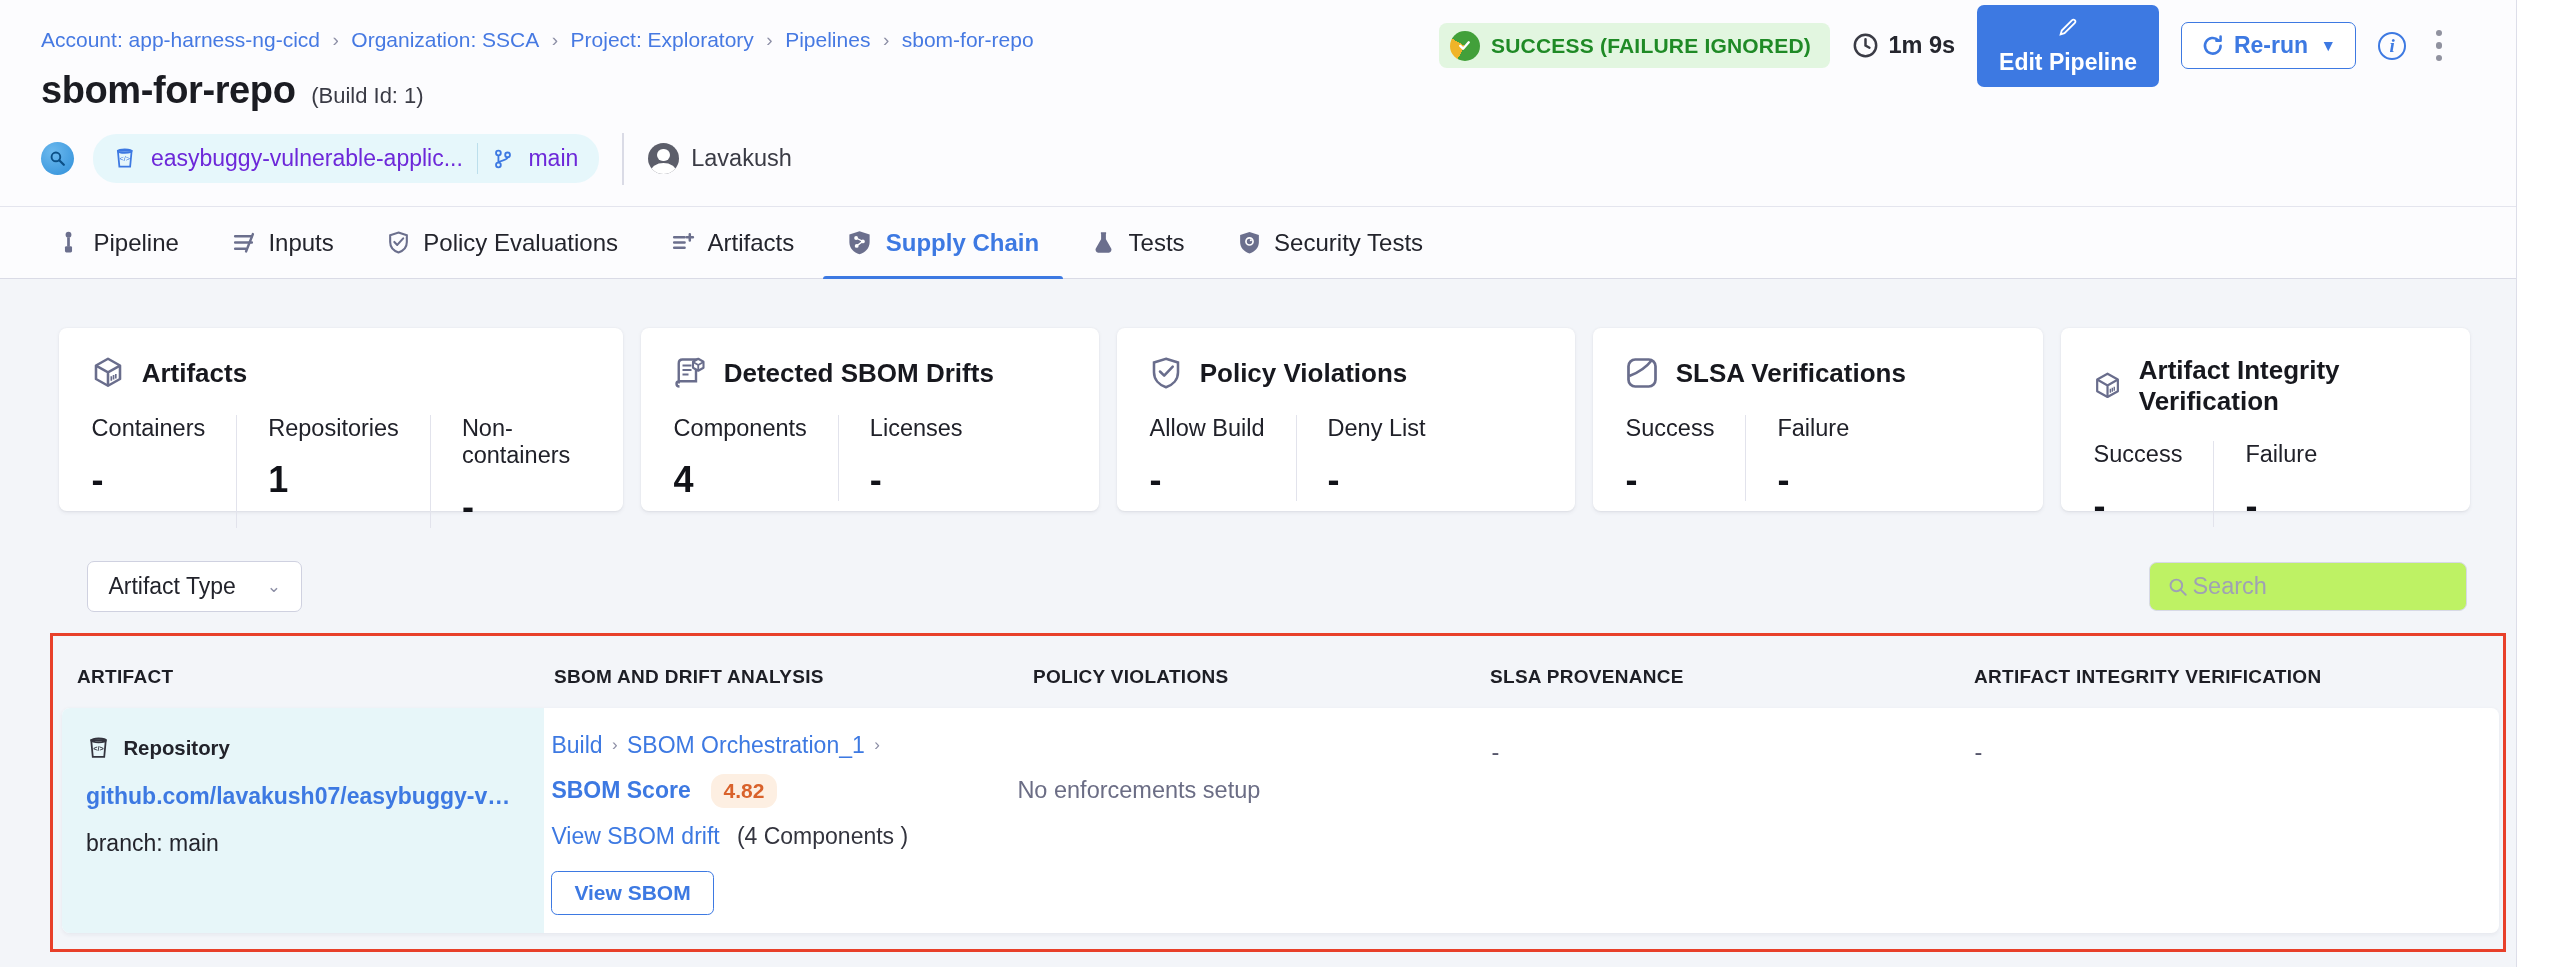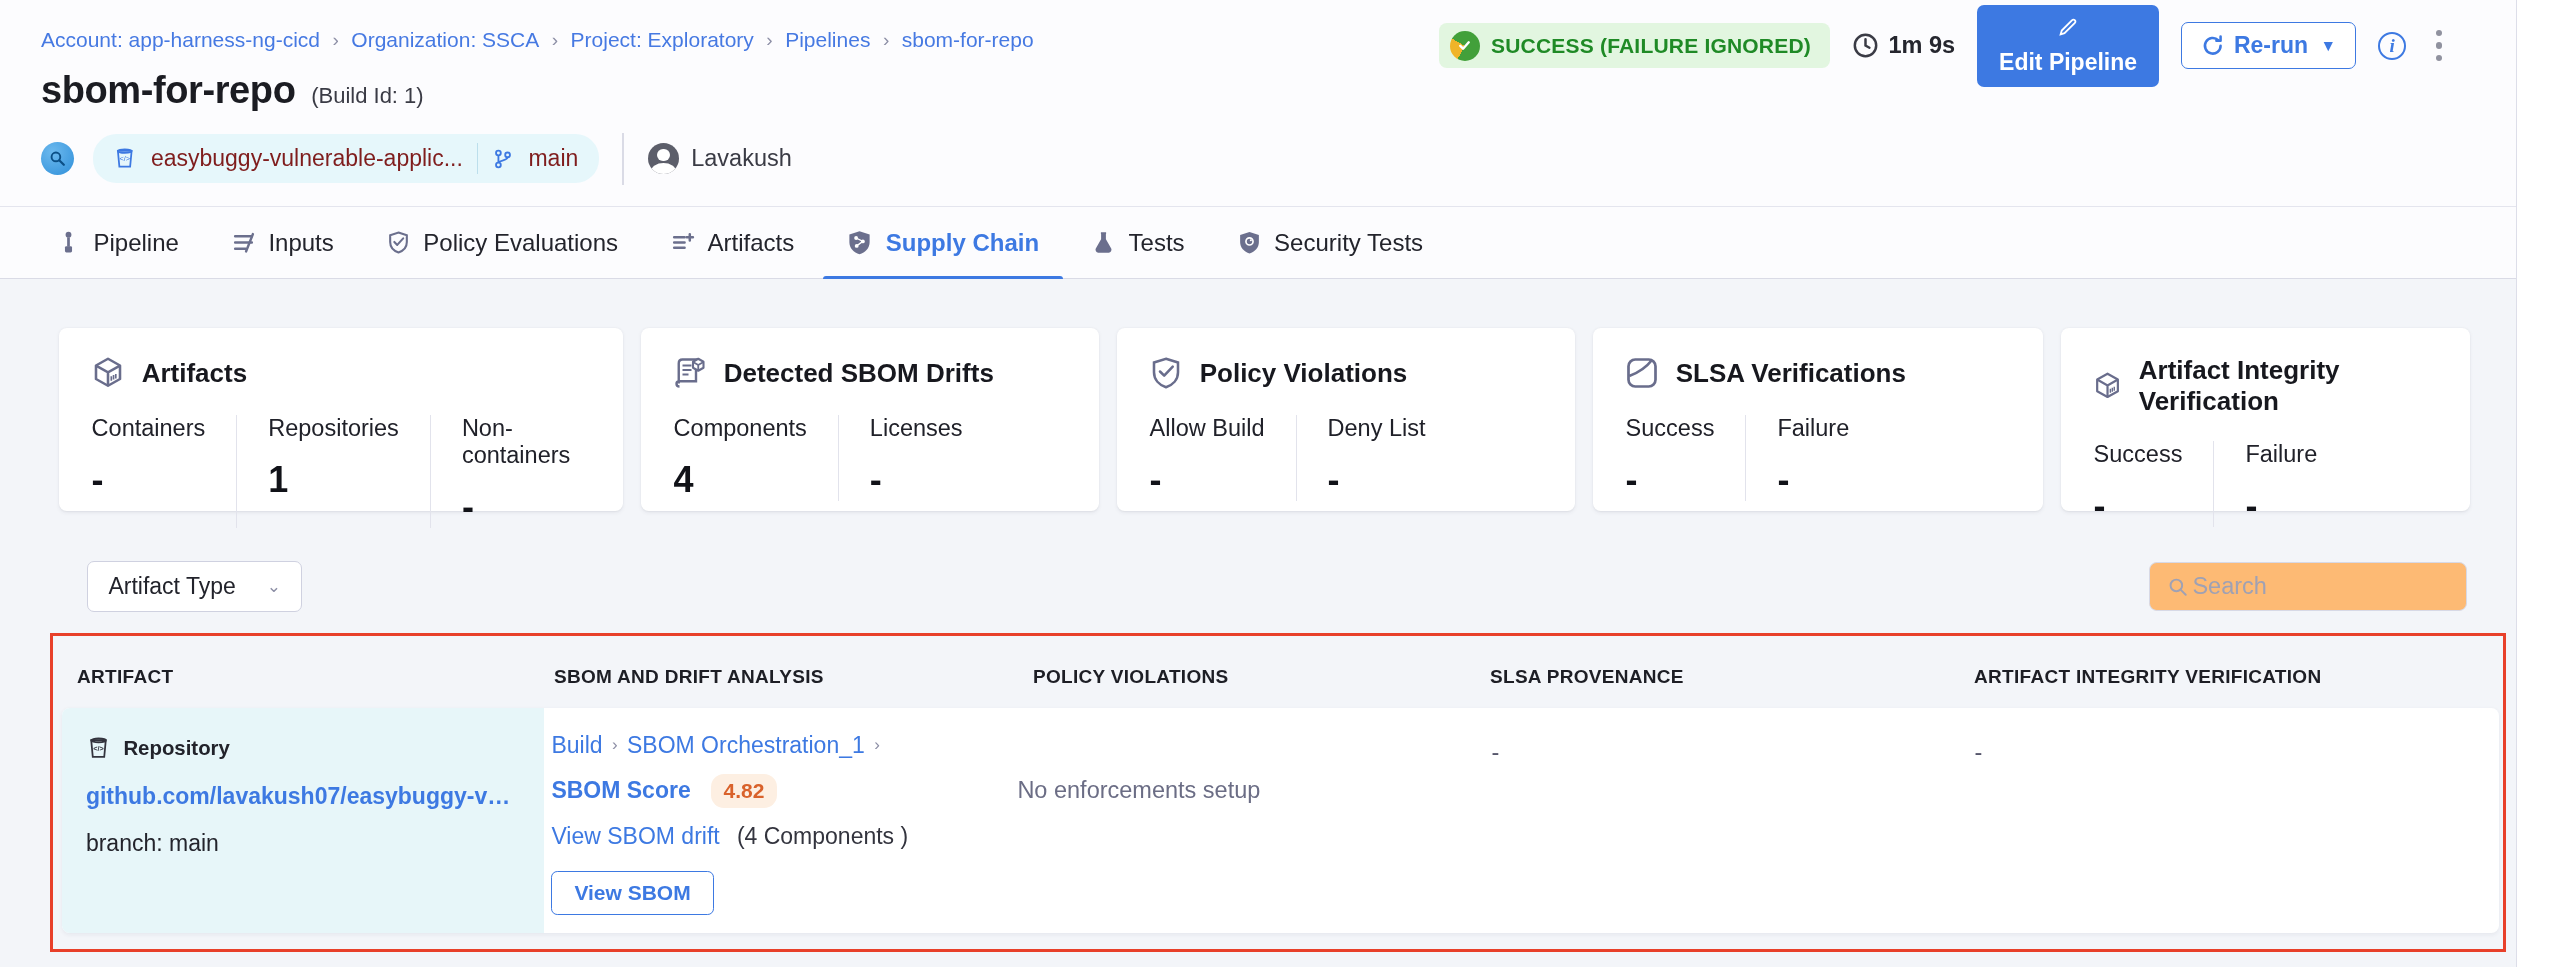--- a/index.html
+++ b/index.html
@@ -37,21 +37,21 @@
   .kebab i { width:6.3px; height:6.3px; border-radius:50%; background:#9head; background:#90929f; }
 
   .page-title-row { position:absolute; left:41px; top:69px; display:flex; align-items:baseline; gap:15.7px; }
   .page-title { font-size:38px; font-weight:bold; color:#1b1c22; letter-spacing:-0.4px; }
   .build-id { font-size:22px; color:#3a3b45; }
 
   .meta-row { position:absolute; left:41px; top:132px; display:flex; align-items:center; gap:19px; height:53px; }
   .trigger-circle { width:33px; height:33px; border-radius:50%;
     background: radial-gradient(circle at 35% 30%, #6cb9ee, #2f8fd9); display:flex; align-items:center; justify-content:center; }
   .repo-chip { display:flex; align-items:center; gap:14px; background:#e6f7fb; border-radius:23.5px; padding:9.4px 20.4px; }
-  .repo-chip a { color:#7f1d1d; text-decoration:none; font-size:23px; }
+  .repo-chip a { color:#6d28d9; text-decoration:none; font-size:23px; }
   .chip-divider { width:1.6px; height:31px; background:#bcdfec; }
   .meta-divider { width:1.6px; height:52px; background:#dadbe6; margin:0 4.7px; }
   .user-block { display:flex; align-items:center; gap:12.5px; }
   .avatar { width:31px; height:31px; border-radius:50%; background:#5c5e6a; position:relative; overflow:hidden; }
   .avatar::before { content:""; position:absolute; left:9.4px; top:5.5px; width:12.5px; height:12.5px; border-radius:50%; background:#fff; }
   .avatar::after { content:""; position:absolute; left:3.1px; top:20.4px; width:25px; height:17px; border-radius:50%; background:#fff; }
   .user-name { font-size:23.5px; color:#3a3b45; }
 
   
   .tabbar { position:relative; height:72px; background:#fcfcfe; border-bottom:1.6px solid #dadbe6;
@@ -72,21 +72,21 @@
   .stats { display:flex; margin-top:23.5px; }
   .stat { padding:0 31px; border-left:1.6px solid #e2e3ec; }
   .stat:first-child { padding-left:1.6px; border-left:none; }
   .stat-label { font-size:23.5px; color:#202129; }
   .stat-value { font-size:36px; font-weight:bold; color:#111218; margin-top:17px; }
 
   .filters { position:absolute; left:59px; top:282px; width:2408px; display:flex; justify-content:space-between; align-items:center;padding-left:28px; }
   .select-box { display:flex; align-items:center; gap:31px; background:#fff; border:1.6px solid #cfd1e0; border-radius:7px;
     padding:11px 20.4px; font-size:23px; color:#22232b; cursor:pointer; }
   .select-box .chev { color:#8d8fa6; font-size:17px; }
-  .search-box { display:flex; align-items:center; gap:4px; background:#fdba74; border:1.6px solid #d7d9e6; border-radius:7.8px;
+  .search-box { display:flex; align-items:center; gap:4px; background:#bef264; border:1.6px solid #d7d9e6; border-radius:7.8px;
     padding:7.8px 17px; width:318px; height:49px; }
   .search-box input { border:none; outline:none; font-size:23.5px; color:#33343e; width:100%; background:transparent;
     font-family:"Liberation Sans","DejaVu Sans",sans-serif; }
   .search-box input::placeholder { color:#9fa1b4; }
 
   .red-box { position:absolute; left:50px; top:354px; width:2456px; height:319px; border:3.9px solid #e8402a; background:#f3f5f9; }
   .thead { position:absolute; top:30px; left:0; right:0; font-size:19px; font-weight:bold; color:#1d1e25; letter-spacing:0.3px; }
   .th { position:absolute; white-space:nowrap; }
 
   .row-card { position:absolute; left:9.4px; top:72px; width:2437px; height:225px; background:#fff; border-radius:7.8px;

